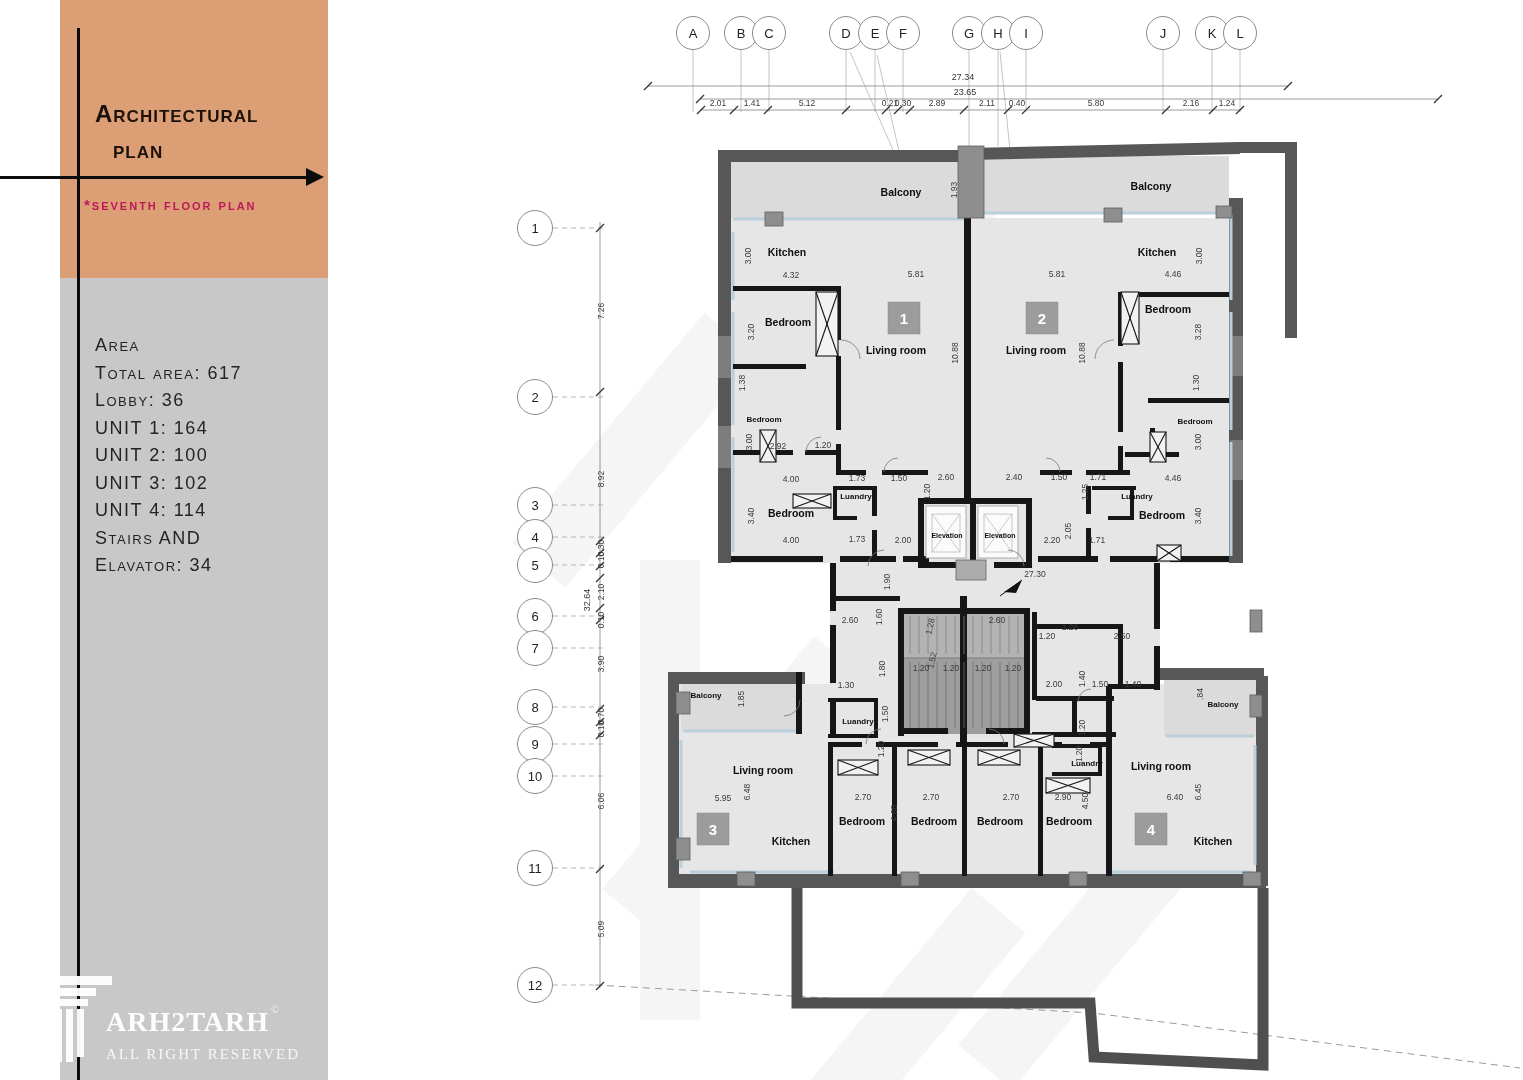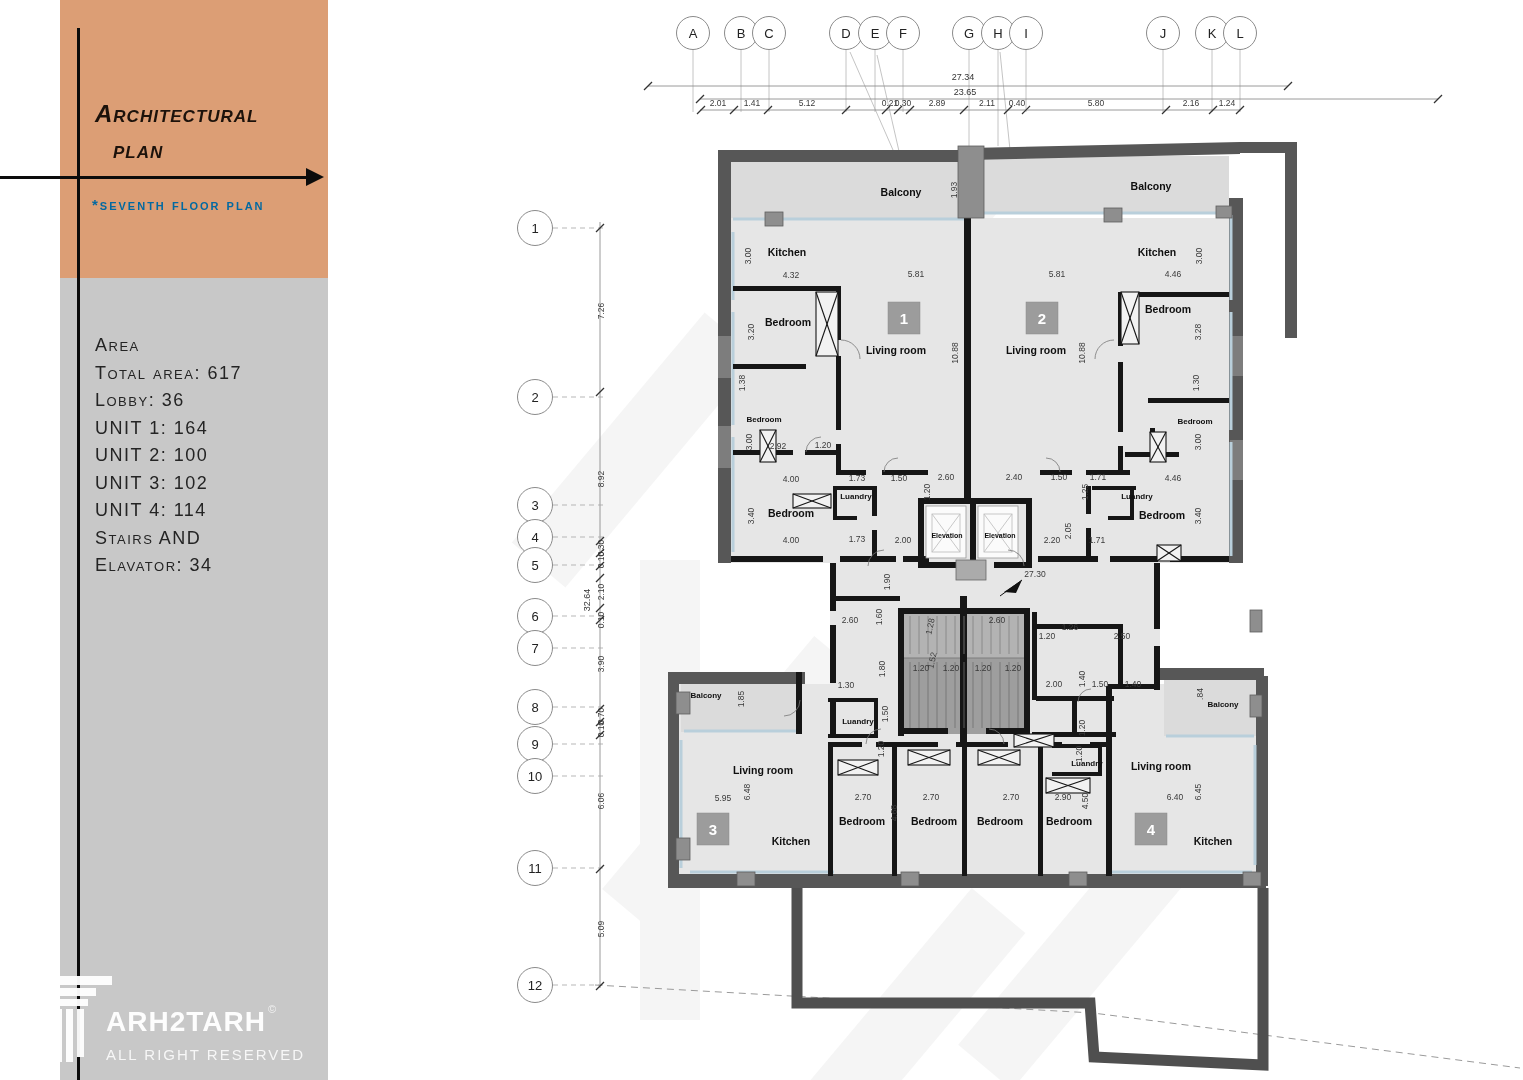--- a/index.html
+++ b/index.html
@@ -6,30 +6,30 @@
   .page{position:relative;width:1523px;height:1080px;background:#fff;overflow:hidden;
         font-family:"Liberation Sans",sans-serif;}
   
   .orange-block{position:absolute;left:60px;top:0;width:268px;height:278px;background:#DC9E75;}
   .gray-block{position:absolute;left:60px;top:278px;width:268px;height:802px;background:#C8C8C8;}
   .vline{position:absolute;left:77px;top:28px;width:3px;height:1052px;background:#0c0c0c;}
   .arrow-line{position:absolute;left:0;top:176px;width:306px;height:3px;background:#0c0c0c;}
   .arrow-head{position:absolute;left:306px;top:-8px;width:0;height:0;
               border-left:18px solid #0c0c0c;border-top:9px solid transparent;border-bottom:9px solid transparent;}
   .side-title{position:absolute;left:95px;top:96px;width:225px;color:#1c120b;
-              font-style:italic;font-weight:bold;font-size:24px;letter-spacing:1px;
+              font-weight:bold;font-size:24px;letter-spacing:1px;
               font-variant:small-caps;line-height:36px;}
   .side-title .l2{display:block;padding-left:18px;}
-  .side-sub{position:absolute;left:92px;top:196px;color:#0369a1;font-size:15px;
+  .side-sub{position:absolute;left:84px;top:196px;color:#be185d;font-size:15px;
             letter-spacing:2px;font-variant:small-caps;font-weight:600;}
   .area-block{position:absolute;left:95px;top:332px;color:#242424;font-size:18px;
               letter-spacing:1.5px;font-variant:small-caps;line-height:27.5px;}
   .area-block .hd{font-weight:400;}
   
-  .logo{position:absolute;left:24px;top:966px;display:flex;align-items:flex-end;color:#fff;}
+  .logo{position:absolute;left:24px;top:966px;display:flex;align-items:flex-end;color:#fff;font-family:Liberation Serif, serif;}
   .logo-icon{flex:0 0 auto;margin-right:-14px;}
   .logo-text{line-height:1;}
   .logo-name{font-size:28px;font-weight:bold;letter-spacing:1px;color:#fdfdfd;}
   .logo-copy{font-size:11px;vertical-align:18px;margin-left:2px;color:#f2f2f2;}
   .logo-tag{font-size:15px;letter-spacing:2px;color:rgba(255,255,255,0.85);margin-top:11px;}
   
   svg text{font-family:"Liberation Sans",sans-serif;}
   .dim{font-size:8.5px;fill:#3a3a3a;text-anchor:middle;}
   .total-dim{font-size:9px;fill:#333;text-anchor:middle;}
   .grid-letter{font-size:13px;fill:#222;text-anchor:middle;}

